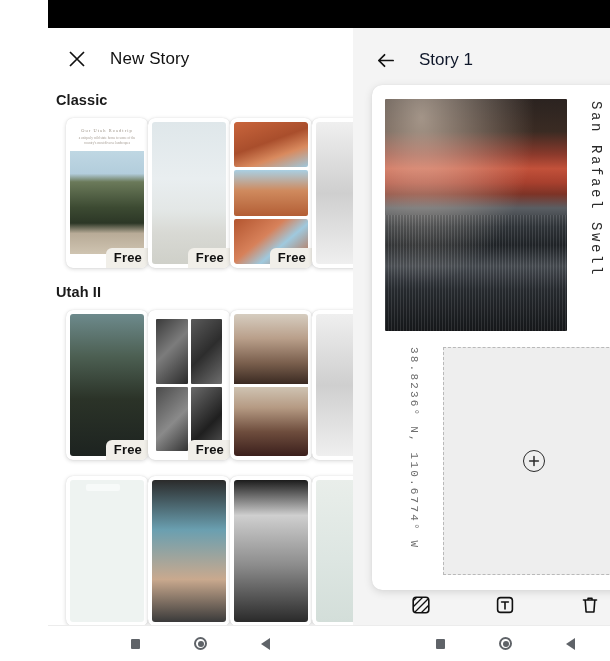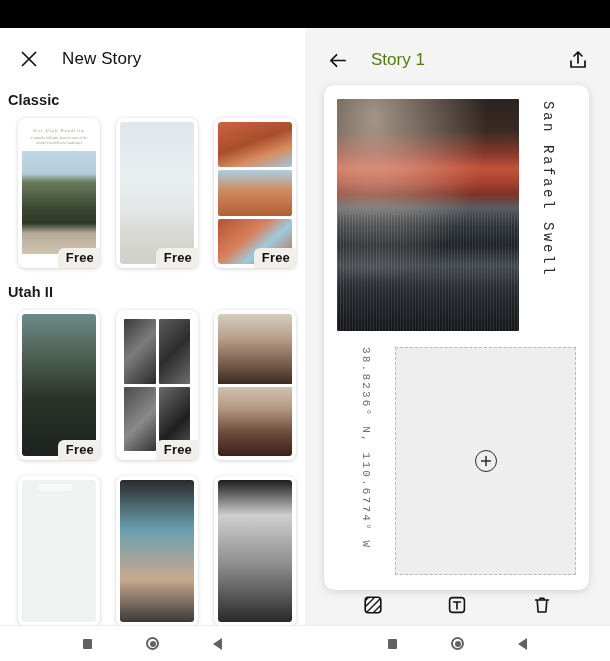--- a/index.html
+++ b/index.html
@@ -2,21 +2,21 @@
 <html><head>
 <meta charset="utf-8">
 <style>
   * { box-sizing: border-box; margin: 0; padding: 0; }
   html, body {
     width: 610px; height: 661px;
     font-family: "Liberation Sans", sans-serif;
     background: #ffffff;
     overflow: hidden;
   }
-  .screen { position: relative; width: 527px; height: 661px; background: #fff; }
+  .screen { position: relative; width: 527px; height: 661px; background: #fff; margin-left: 48px; }
 
   
   .top-strip {
     position: absolute; left: 0; top: 0; width: 610px; height: 28px;
     background: #000;
   }
 
   
   .left-panel {
     position: absolute; left: 0; top: 28px; width: 305px; height: 597px;
@@ -33,21 +33,21 @@
   .lp-title {
     font-size: 17px; font-weight: 500; color: #111; margin-left: 16px;
     letter-spacing: .1px;
   }
   .section { margin-top: 2px; }
   .section-title {
     font-size: 14.5px; font-weight: 700; color: #1a1a1a;
     padding: 0 0 10px 8px; letter-spacing: .1px;
   }
   .card-row {
-    display: flex; gap: 16px; padding-left: 18px; padding-bottom: 14px;
+    display: flex; gap: 0; padding-left: 18px; padding-bottom: 14px;
   }
   .tpl-card {
     position: relative; flex: 0 0 auto;
     width: 82px; height: 150px;
     background: #fff; border-radius: 7px;
     box-shadow: 0 1px 4px rgba(0,0,0,.16), 0 0 1px rgba(0,0,0,.12);
     overflow: hidden;
   }
   .tpl-inner { position: absolute; inset: 4px; overflow: hidden; border-radius: 3px; }
   .free-badge {
@@ -104,21 +104,21 @@
     position: absolute; left: 305px; top: 28px; width: 305px; height: 597px;
     background: #f4f4f4;
   }
   .rp-header {
     height: 64px; display: flex; align-items: center; padding: 0 16px 0 16px;
   }
   .back-btn, .upload-btn {
     width: 32px; height: 32px; display: flex; align-items: center; justify-content: center;
     cursor: pointer;
   }
-  .rp-title { font-size: 17px; font-weight: 500; color: #4d7c0f; margin-left: 18px; flex: 1; }
+  .rp-title { font-size: 17px; font-weight: 500; color: #0f172a; margin-left: 18px; flex: 1; }
 
   .story-card {
     position: absolute; left: 19px; top: 57px; width: 265px; height: 505px;
     background: #fff; border-radius: 10px;
     box-shadow: 0 2px 8px rgba(0,0,0,.13), 0 0 1px rgba(0,0,0,.10);
     padding: 14px 13px;
   }
   .story-top { display: flex; height: 232px; }
   .story-photo {
     width: 182px; height: 232px; border-radius: 1px;

